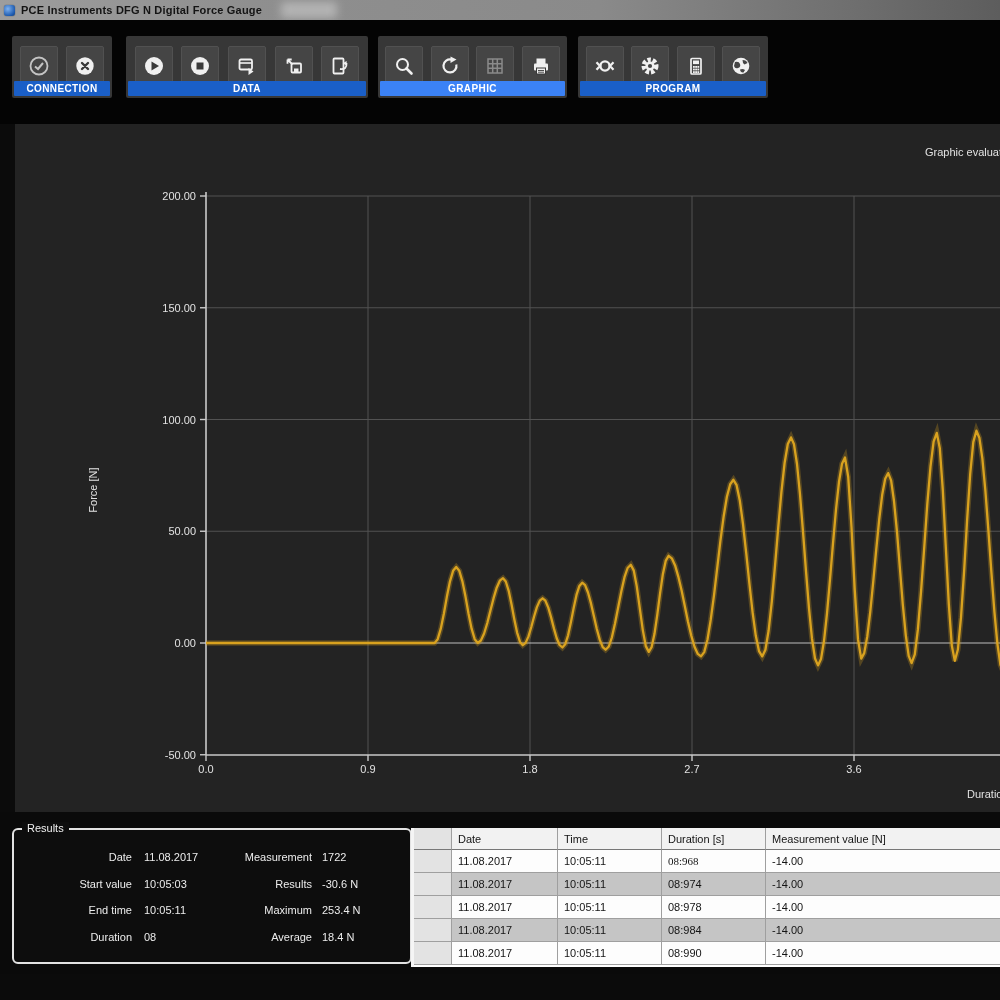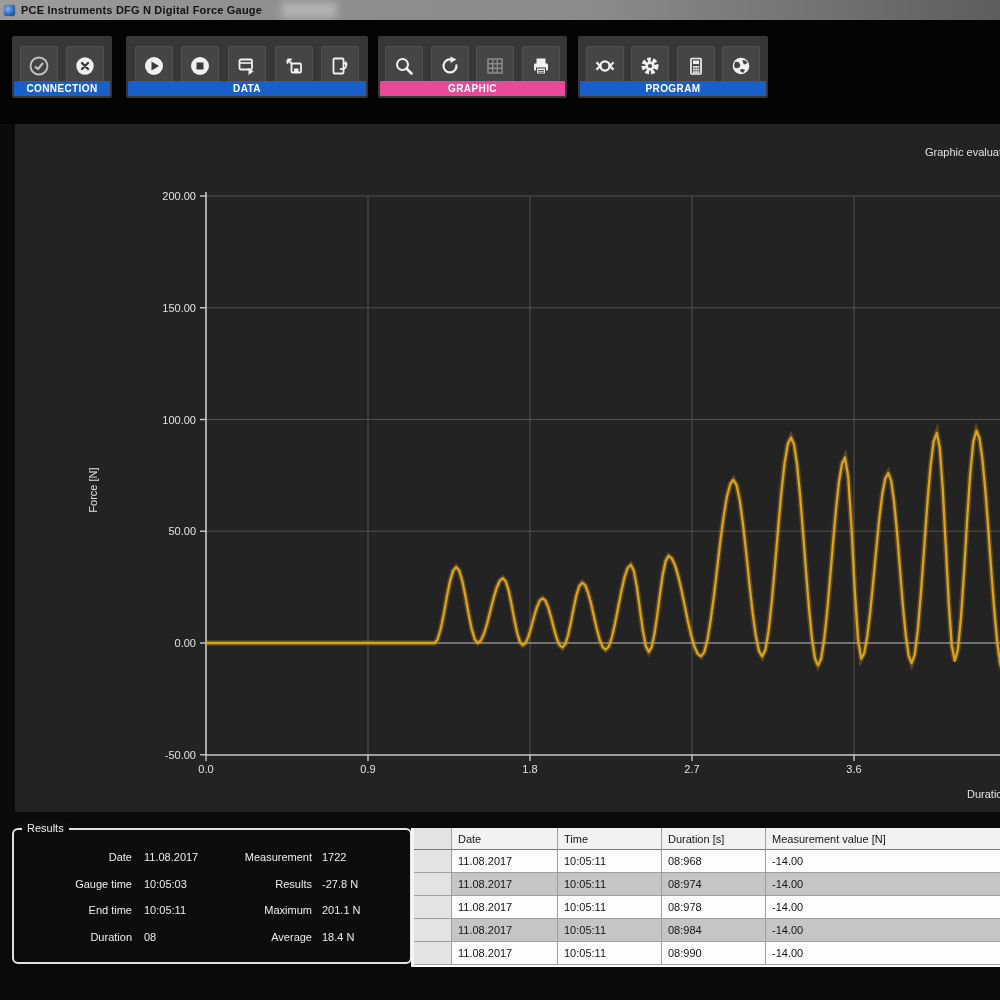--- a/index.html
+++ b/index.html
@@ -161,21 +161,21 @@
         </div>
         <div class="tb-btn">
           <svg width="24" height="24" viewBox="0 0 24 24">
             <rect x="7.5" y="4.5" width="9" height="5.5" fill="#f0f0f0"></rect>
             <rect x="5" y="9.5" width="14" height="7" rx="1" fill="#f0f0f0"></rect>
             <rect x="7.5" y="14" width="9" height="6" fill="#f0f0f0" stroke="#3a3a3a" stroke-width="1"></rect>
             <path d="M9 16.5 h6 M9 18.2 h6" stroke="#3a3a3a" stroke-width="0.9"></path>
           </svg>
         </div>
       </div>
-      <div class="tb-label" style="background: #ec4899;">GRAPHIC</div>
+      <div class="tb-label" style="background: #3b82f6;">GRAPHIC</div>
     </div>
     <div class="tb-group" style="left: 578px; width: 190px;">
       <div class="tb-buttons">
         <div class="tb-btn">
           <svg width="24" height="24" viewBox="0 0 24 24">
             <circle cx="12" cy="12" r="4.6" fill="none" stroke="#f0f0f0" stroke-width="2.4"></circle>
             <path d="M3.5 8.2 L7 12 L3.5 15.8" fill="none" stroke="#f0f0f0" stroke-width="2.2"></path>
             <path d="M20.5 8.2 L17 12 L20.5 15.8" fill="none" stroke="#f0f0f0" stroke-width="2.2"></path>
           </svg>
         </div>
@@ -257,49 +257,49 @@
       <path d="M191.0 519.0L194.3 519.0L197.5 519.0L200.8 519.0L204.1 519.0L207.3 519.0L210.6 519.0L213.9 519.0L217.1 519.0L220.4 519.0L223.7 519.0L226.9 519.0L230.2 519.0L233.5 519.0L236.7 519.0L240.0 519.0L243.3 519.0L246.5 519.0L249.8 519.0L253.0 519.0L256.3 519.0L259.6 519.0L262.8 519.0L266.1 519.0L269.4 519.0L272.6 519.0L275.9 519.0L279.2 519.0L282.4 519.0L285.7 519.0L289.0 519.0L292.2 519.0L295.5 519.0L298.8 519.0L302.0 519.0L305.3 519.0L308.6 519.0L311.8 519.0L315.1 519.0L318.4 519.0L321.6 519.0L324.9 519.0L328.2 519.0L331.4 519.0L334.7 519.0L338.0 519.0L341.2 519.0L344.5 519.0L347.8 519.0L351.0 519.0L354.3 519.0L357.6 519.0L360.8 519.0L364.1 519.0L367.3 519.0L370.6 519.0L373.9 519.0L377.1 519.0L380.4 519.0L383.7 519.0L386.9 519.0L390.2 519.0L393.5 519.0L396.7 519.0L400.0 519.0L403.3 519.0L406.5 519.0L409.8 519.0L413.1 519.0L416.3 519.0L419.6 519.0L422.7 515.2L425.8 504.7L428.9 489.5L431.9 472.6L435.0 457.3L438.1 446.8L441.2 443.0L444.3 446.8L447.4 457.3L450.5 472.6L453.5 489.5L456.6 504.7L459.7 515.2L462.8 519.0L465.9 516.5L469.1 509.5L472.3 499.0L475.4 486.6L478.6 474.2L481.7 463.7L484.8 456.7L488.0 454.2L490.8 457.5L493.7 466.8L496.5 480.2L499.3 495.2L502.1 508.6L505.0 517.9L507.8 521.2L510.6 518.9L513.5 512.4L516.3 503.0L519.1 492.5L521.9 483.1L524.8 476.6L527.6 474.3L530.4 476.7L533.3 483.6L536.1 493.4L538.9 504.4L541.7 514.2L544.6 521.0L547.4 523.5L550.2 520.3L553.1 511.3L555.9 498.3L558.7 483.9L561.5 470.9L564.4 461.9L567.2 458.7L570.1 461.2L573.0 468.5L576.0 479.4L578.9 492.2L581.8 505.0L584.8 515.9L587.7 523.2L590.6 525.7L593.8 522.5L596.9 513.3L600.0 499.5L603.2 483.2L606.4 467.0L609.5 453.2L612.6 444.0L615.8 440.8L618.8 446.6L621.8 462.6L624.8 484.4L627.8 506.1L630.8 522.1L633.8 527.9L636.6 523.2L639.5 509.8L642.3 490.6L645.1 469.2L647.9 449.9L650.8 436.6L653.6 431.8L656.8 434.3L660.1 441.4L663.3 452.6L666.6 466.6L669.8 482.1L673.0 497.7L676.3 511.7L679.5 522.8L682.8 529.9L686.0 532.4L689.2 528.1L692.5 515.5L695.7 496.0L699.0 471.4L702.2 444.1L705.4 416.8L708.7 392.2L711.9 372.7L715.2 360.2L718.4 355.8L721.6 361.2L724.8 376.5L728.0 400.0L731.2 428.8L734.4 459.5L737.6 488.3L740.8 511.8L744.0 527.1L747.2 532.4L750.4 525.8L753.6 506.8L756.8 477.7L760.0 441.9L763.2 403.9L766.4 368.1L769.6 339.0L772.8 320.0L776.0 313.4L779.0 320.3L782.0 340.0L785.0 370.4L788.0 407.6L791.0 447.2L794.0 484.4L797.0 514.7L800.0 534.5L803.0 541.4L806.0 535.1L809.0 517.0L812.0 489.4L815.0 455.5L818.0 419.4L821.0 385.5L824.0 357.8L827.0 339.8L830.0 333.5L833.2 352.7L836.5 403.0L839.7 465.1L843.0 515.4L846.2 534.6L849.2 529.1L852.2 512.9L855.2 488.3L858.2 458.0L861.2 425.8L864.2 395.5L867.2 370.8L870.2 354.7L873.2 349.1L876.1 356.4L879.0 377.0L882.0 407.8L884.9 444.1L887.8 480.5L890.8 511.3L893.7 531.9L896.6 539.1L899.8 530.4L902.9 505.4L906.0 468.1L909.2 424.0L912.3 380.0L915.5 342.6L918.6 317.7L921.8 308.9L924.8 324.2L927.8 365.9L930.8 422.9L933.8 479.9L936.8 521.6L939.8 536.9L942.9 525.5L946.0 493.5L949.1 447.4L952.1 396.2L955.2 350.0L958.3 318.1L961.4 306.7L964.4 314.0L967.4 334.9L970.4 367.0L973.4 406.4L976.4 448.3L979.4 487.7L982.4 519.8L985.4 540.8L988.4 548.1" fill="none" stroke="rgba(217,162,31,0.28)" stroke-width="5.5"></path>
       <path d="M191.0 519.0L194.3 519.0L197.5 519.0L200.8 519.0L204.1 519.0L207.3 519.0L210.6 519.0L213.9 519.0L217.1 519.0L220.4 519.0L223.7 519.0L226.9 519.0L230.2 519.0L233.5 519.0L236.7 519.0L240.0 519.0L243.3 519.0L246.5 519.0L249.8 519.0L253.0 519.0L256.3 519.0L259.6 519.0L262.8 519.0L266.1 519.0L269.4 519.0L272.6 519.0L275.9 519.0L279.2 519.0L282.4 519.0L285.7 519.0L289.0 519.0L292.2 519.0L295.5 519.0L298.8 519.0L302.0 519.0L305.3 519.0L308.6 519.0L311.8 519.0L315.1 519.0L318.4 519.0L321.6 519.0L324.9 519.0L328.2 519.0L331.4 519.0L334.7 519.0L338.0 519.0L341.2 519.0L344.5 519.0L347.8 519.0L351.0 519.0L354.3 519.0L357.6 519.0L360.8 519.0L364.1 519.0L367.3 519.0L370.6 519.0L373.9 519.0L377.1 519.0L380.4 519.0L383.7 519.0L386.9 519.0L390.2 519.0L393.5 519.0L396.7 519.0L400.0 519.0L403.3 519.0L406.5 519.0L409.8 519.0L413.1 519.0L416.3 519.0L419.6 519.0L422.7 515.2L425.8 504.7L428.9 489.5L431.9 472.6L435.0 457.3L438.1 446.8L441.2 443.0L444.3 446.8L447.4 457.3L450.5 472.6L453.5 489.5L456.6 504.7L459.7 515.2L462.8 519.0L465.9 516.5L469.1 509.5L472.3 499.0L475.4 486.6L478.6 474.2L481.7 463.7L484.8 456.7L488.0 454.2L490.8 457.5L493.7 466.8L496.5 480.2L499.3 495.2L502.1 508.6L505.0 517.9L507.8 521.2L510.6 518.9L513.5 512.4L516.3 503.0L519.1 492.5L521.9 483.1L524.8 476.6L527.6 474.3L530.4 476.7L533.3 483.6L536.1 493.4L538.9 504.4L541.7 514.2L544.6 521.0L547.4 523.5L550.2 520.3L553.1 511.3L555.9 498.3L558.7 483.9L561.5 470.9L564.4 461.9L567.2 458.7L570.1 461.2L573.0 468.5L576.0 479.4L578.9 492.2L581.8 505.0L584.8 515.9L587.7 523.2L590.6 525.7L593.8 522.5L596.9 513.3L600.0 499.5L603.2 483.2L606.4 467.0L609.5 453.2L612.6 444.0L615.8 440.8L618.8 446.6L621.8 462.6L624.8 484.4L627.8 506.1L630.8 522.1L633.8 527.9L636.6 523.2L639.5 509.8L642.3 490.6L645.1 469.2L647.9 449.9L650.8 436.6L653.6 431.8L656.8 434.3L660.1 441.4L663.3 452.6L666.6 466.6L669.8 482.1L673.0 497.7L676.3 511.7L679.5 522.8L682.8 529.9L686.0 532.4L689.2 528.1L692.5 515.5L695.7 496.0L699.0 471.4L702.2 444.1L705.4 416.8L708.7 392.2L711.9 372.7L715.2 360.2L718.4 355.8L721.6 361.2L724.8 376.5L728.0 400.0L731.2 428.8L734.4 459.5L737.6 488.3L740.8 511.8L744.0 527.1L747.2 532.4L750.4 525.8L753.6 506.8L756.8 477.7L760.0 441.9L763.2 403.9L766.4 368.1L769.6 339.0L772.8 320.0L776.0 313.4L779.0 320.3L782.0 340.0L785.0 370.4L788.0 407.6L791.0 447.2L794.0 484.4L797.0 514.7L800.0 534.5L803.0 541.4L806.0 535.1L809.0 517.0L812.0 489.4L815.0 455.5L818.0 419.4L821.0 385.5L824.0 357.8L827.0 339.8L830.0 333.5L833.2 352.7L836.5 403.0L839.7 465.1L843.0 515.4L846.2 534.6L849.2 529.1L852.2 512.9L855.2 488.3L858.2 458.0L861.2 425.8L864.2 395.5L867.2 370.8L870.2 354.7L873.2 349.1L876.1 356.4L879.0 377.0L882.0 407.8L884.9 444.1L887.8 480.5L890.8 511.3L893.7 531.9L896.6 539.1L899.8 530.4L902.9 505.4L906.0 468.1L909.2 424.0L912.3 380.0L915.5 342.6L918.6 317.7L921.8 308.9L924.8 324.2L927.8 365.9L930.8 422.9L933.8 479.9L936.8 521.6L939.8 536.9L942.9 525.5L946.0 493.5L949.1 447.4L952.1 396.2L955.2 350.0L958.3 318.1L961.4 306.7L964.4 314.0L967.4 334.9L970.4 367.0L973.4 406.4L976.4 448.3L979.4 487.7L982.4 519.8L985.4 540.8L988.4 548.1" fill="none" stroke="#d9a21f" stroke-width="2.3" stroke-linejoin="round"></path>
     </svg>
 </div>
 
 <div class="bottom">
   <div class="results-box" id="results-box">
     <span class="results-legend">Results</span>
   <div class="res-label" style="left: 6px; width: 112px; top: 20px;">Date</div>
       <div class="res-value" style="left: 130px; top: 20px;">11.08.2017</div>
-      <div class="res-label" style="left: 6px; width: 112px; top: 46.5px;">Gauge time</div>
+      <div class="res-label" style="left: 6px; width: 112px; top: 46.5px;">Start value</div>
       <div class="res-value" style="left: 130px; top: 46.5px;">10:05:03</div>
       <div class="res-label" style="left: 6px; width: 112px; top: 73px;">End time</div>
       <div class="res-value" style="left: 130px; top: 73px;">10:05:11</div>
       <div class="res-label" style="left: 6px; width: 112px; top: 99.5px;">Duration</div>
       <div class="res-value" style="left: 130px; top: 99.5px;">08</div>
       <div class="res-label" style="left: 146px; width: 152px; top: 20px;">Measurement</div>
       <div class="res-value" style="left: 308px; top: 20px;">1722</div>
       <div class="res-label" style="left: 146px; width: 152px; top: 46.5px;">Results</div>
-      <div class="res-value" style="left: 308px; top: 46.5px;">-27.8 N</div>
+      <div class="res-value" style="left: 308px; top: 46.5px;">-30.6 N</div>
       <div class="res-label" style="left: 146px; width: 152px; top: 73px;">Maximum</div>
-      <div class="res-value" style="left: 308px; top: 73px;">201.1 N</div>
+      <div class="res-value" style="left: 308px; top: 73px;">253.4 N</div>
       <div class="res-label" style="left: 146px; width: 152px; top: 99.5px;">Average</div>
       <div class="res-value" style="left: 308px; top: 99.5px;">18.4 N</div>
     </div>
   <div class="table-wrap" id="table-wrap">
       <div class="t-row t-head">
         <div class="t-cell t-sel" style="width: 38px;"></div>
         <div class="t-cell" style="width: 106px;">Date</div>
         <div class="t-cell" style="width: 104px;">Time</div>
         <div class="t-cell" style="width: 104px;">Duration [s]</div>
         <div class="t-cell" style="width: 240px;">Measurement value [N]</div>
       </div>
       <div class="t-body">
         <div class="t-row row-even">
           <div class="t-cell t-sel" style="width: 38px;"></div>
           <div class="t-cell" style="width: 106px;">11.08.2017</div>
           <div class="t-cell" style="width: 104px;">10:05:11</div>
-          <div class="t-cell" style="width: 104px;">08:968</div>
+          <div class="t-cell" style="width: 104px; font-family: Liberation Serif, serif;">08:968</div>
           <div class="t-cell" style="width: 240px;">-14.00</div>
         </div>
         <div class="t-row row-odd">
           <div class="t-cell t-sel" style="width: 38px;"></div>
           <div class="t-cell" style="width: 106px;">11.08.2017</div>
           <div class="t-cell" style="width: 104px;">10:05:11</div>
           <div class="t-cell" style="width: 104px;">08:974</div>
           <div class="t-cell" style="width: 240px;">-14.00</div>
         </div>
         <div class="t-row row-even">

